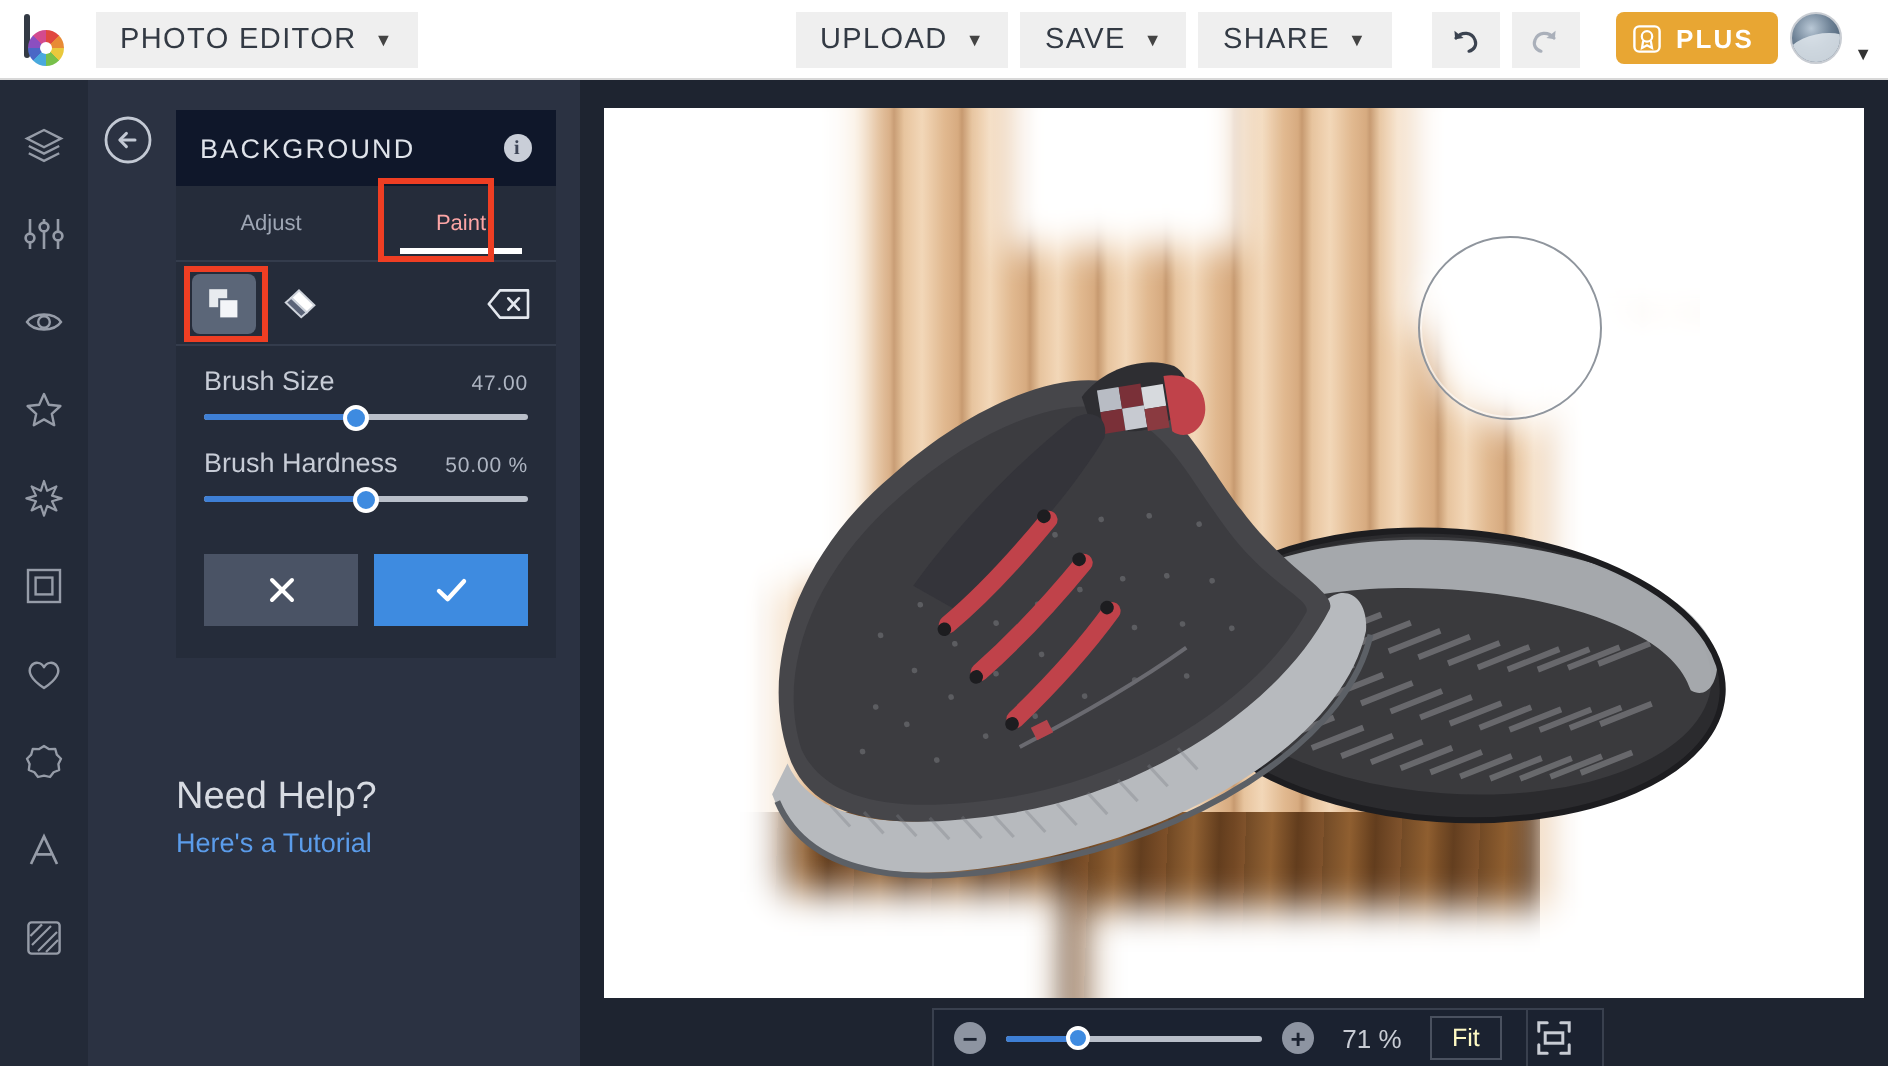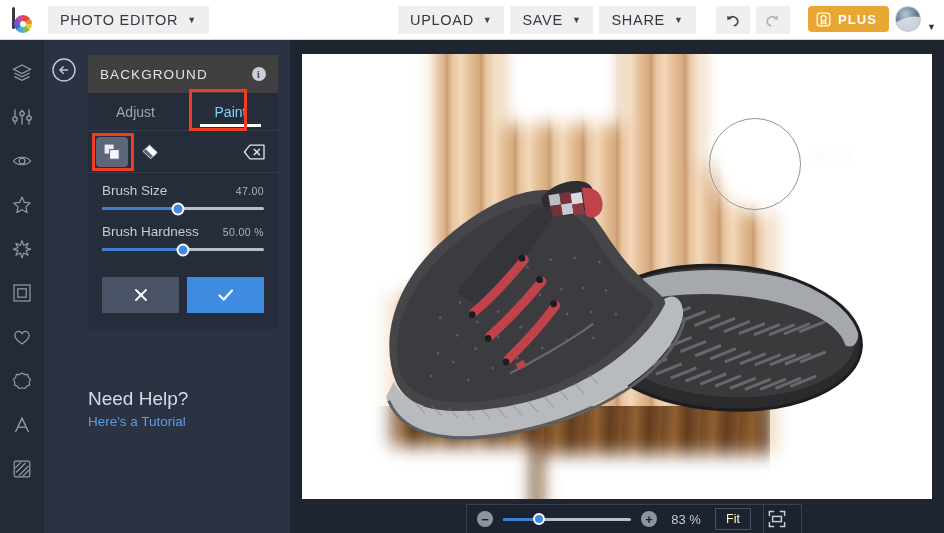--- a/index.html
+++ b/index.html
@@ -90,36 +90,36 @@
   }
   .back-btn {
     position: absolute; left: 6px; top: 16px;
     width: 28px; height: 28px; cursor: pointer;
   }
   .panel {
     position: absolute; left: 44px; top: 15px; width: 190px;
     background: #252c3a;
   }
   .panel-head {
-    height: 38px; background: #404040; color: #dfe3ea;
+    height: 38px; background: #0f172a; color: #dfe3ea;
     display: flex; align-items: center; justify-content: space-between;
     padding: 0 12px; font-size: 13.5px; letter-spacing: 1.1px;
   }
   .info-dot {
     width: 14px; height: 14px; border-radius: 50%; background: #c9ced8;
     color: #3d4557; font-size: 10px; font-weight: bold;
     display: flex; align-items: center; justify-content: center;
     font-family: "Liberation Serif", serif; cursor: pointer;
   }
   .tabs { display: flex; height: 38px; border-bottom: 1px solid #343c4c; position: relative; }
   .tab {
     flex: 1; display: flex; align-items: center; justify-content: center;
-    color: #9ea6b4; font-size: 14px; cursor: pointer; position: relative;
-  }
-  .tab.active { color: #7dd3fc; }
+    color: #9ea6b4; font-size: 11px; cursor: pointer; position: relative;
+  }
+  .tab.active { color: #fca5a5; }
   .tab.active::after {
     content: ""; position: absolute; left: 18%; right: 18%; bottom: 3px;
     height: 3px; background: #ffffff;
   }
   .tab-hl {
     position: absolute; left: 101px; top: -4px; width: 58px; height: 42px;
     border: 3px solid #ef3e23; pointer-events: none;
   }
 
   .tool-row {
@@ -580,21 +580,21 @@
       <div class="cursor-ring"></div>
     </div>
 
     <div class="zoombar">
       <div class="round-btn">−</div>
       <div class="ztrack">
         <div class="zfill" style="width:28%"></div>
         <div class="zknob" style="left:28%"></div>
       </div>
       <div class="round-btn">+</div>
-      <div class="zpct">83 %</div>
+      <div class="zpct">71 %</div>
       <div class="fit-btn">Fit</div>
       <div class="fit-icon-btn">
         <svg width="18" height="18" viewBox="0 0 18 18">
           <path d="M1.4 5.6 L1.4 1.4 L5.6 1.4" fill="none" stroke="#c8ccd4" stroke-width="1.5" stroke-linecap="round"></path>
           <path d="M12.4 1.4 L16.6 1.4 L16.6 5.6" fill="none" stroke="#c8ccd4" stroke-width="1.5" stroke-linecap="round"></path>
           <path d="M16.6 12.4 L16.6 16.6 L12.4 16.6" fill="none" stroke="#c8ccd4" stroke-width="1.5" stroke-linecap="round"></path>
           <path d="M5.6 16.6 L1.4 16.6 L1.4 12.4" fill="none" stroke="#c8ccd4" stroke-width="1.5" stroke-linecap="round"></path>
           <rect x="4.6" y="6.4" width="8.8" height="5.2" fill="none" stroke="#c8ccd4" stroke-width="1.5"></rect>
         </svg>
       </div>

